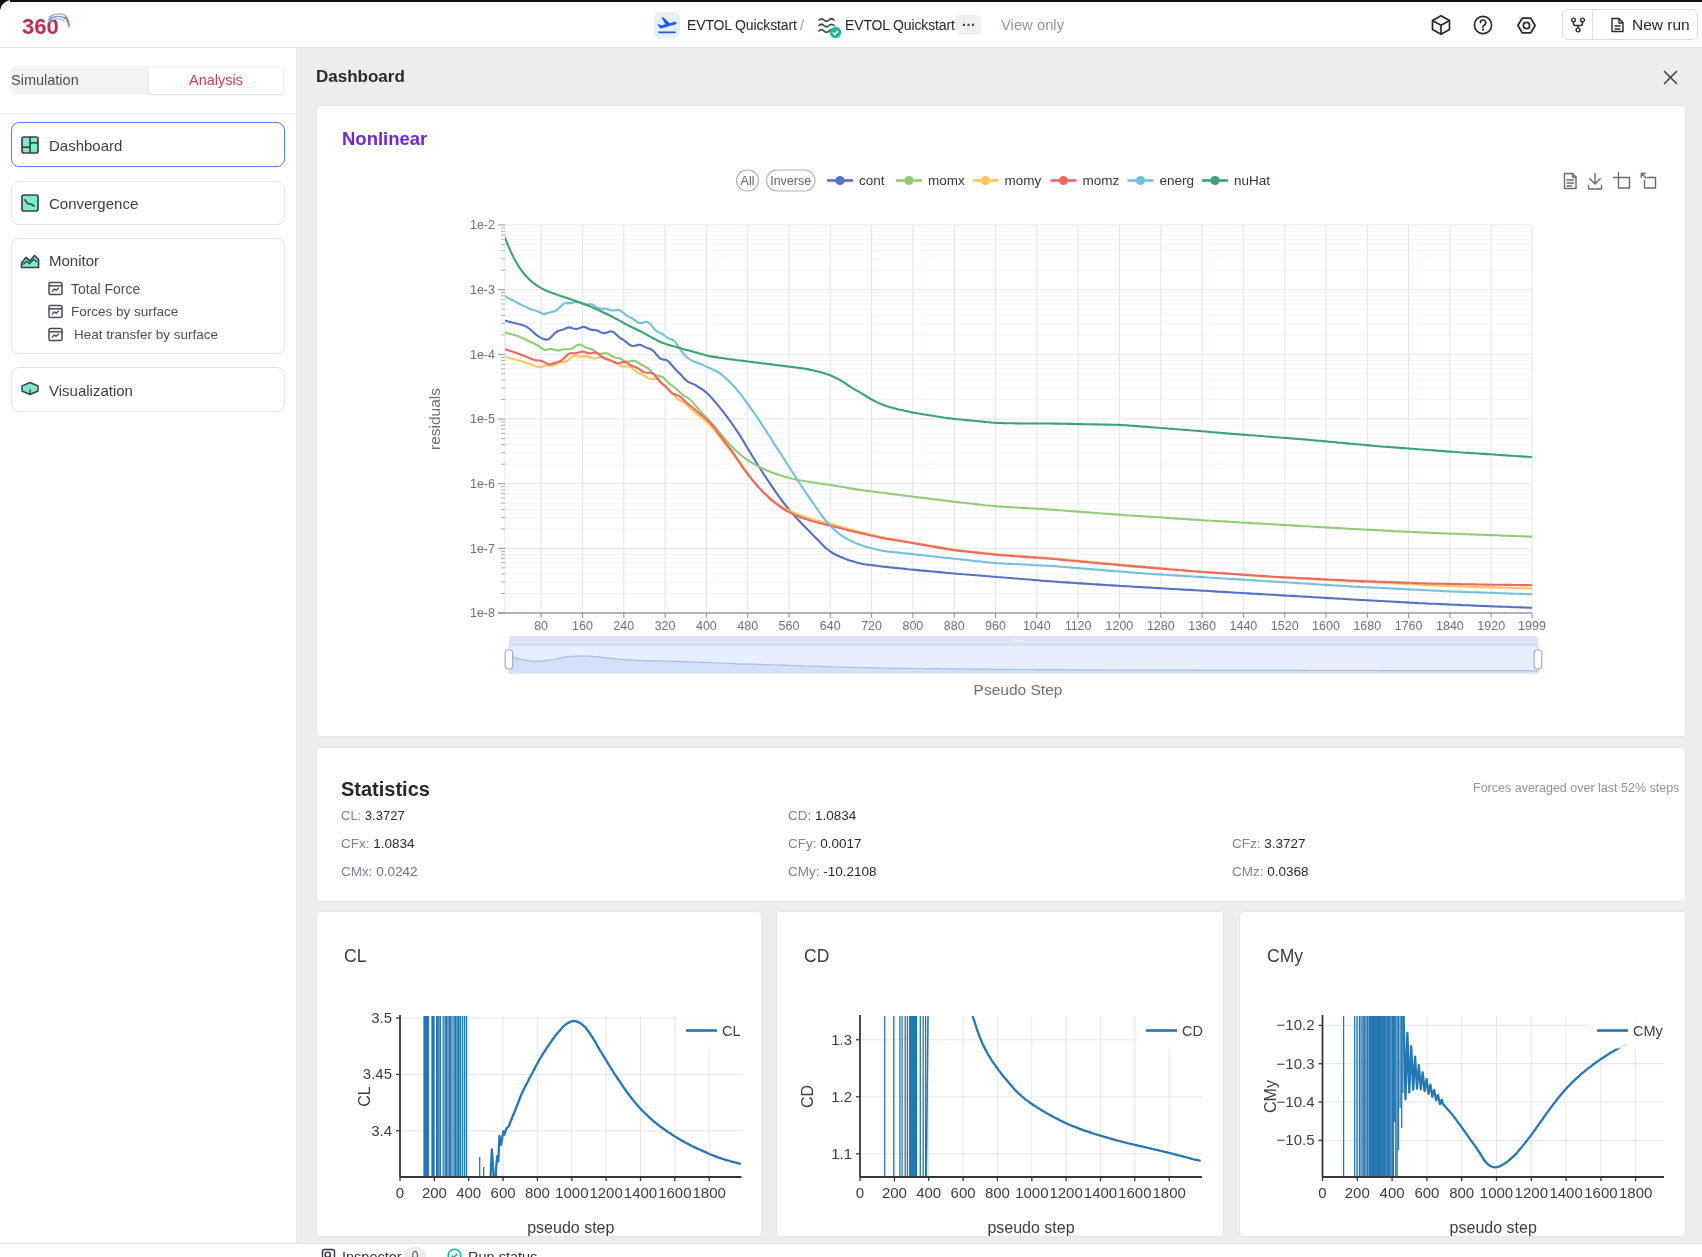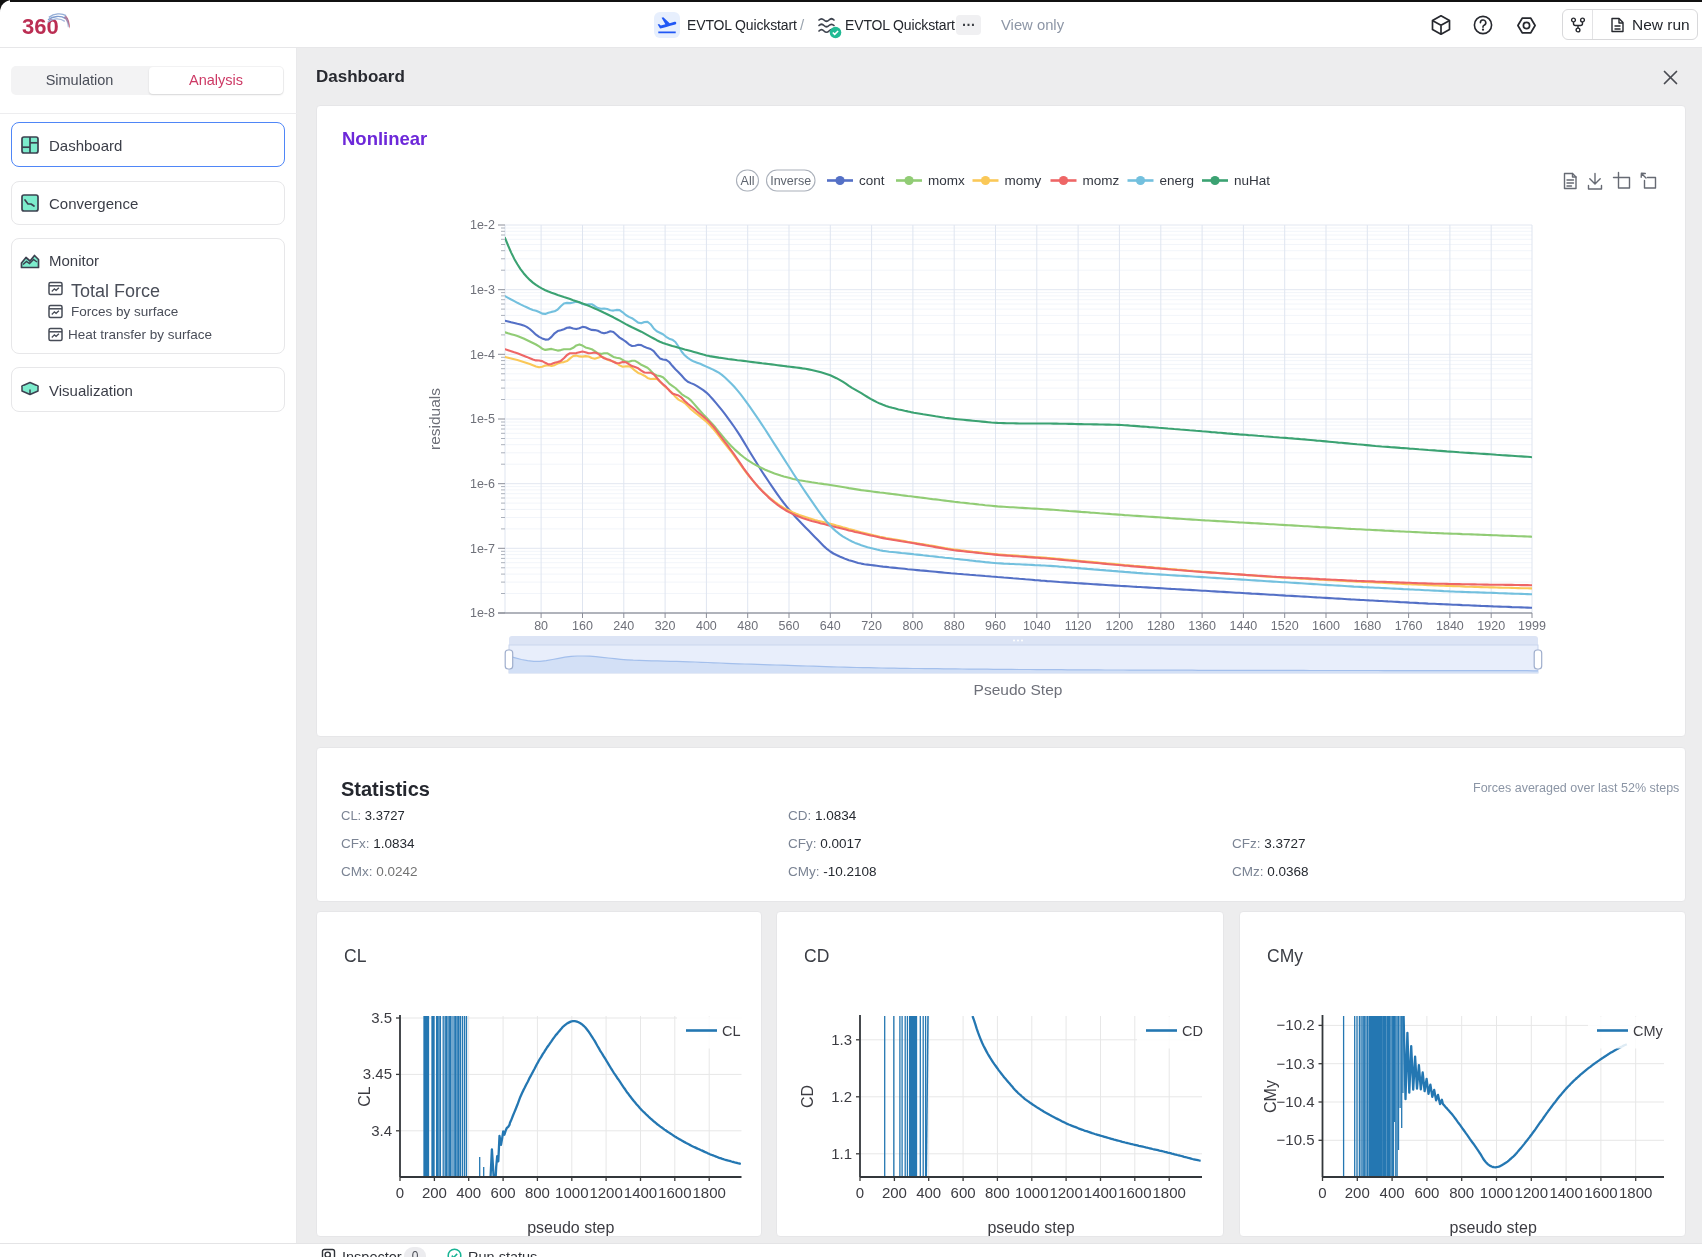--- a/index.html
+++ b/index.html
@@ -63,21 +63,21 @@
     </svg>
 <svg class="abs" style="left:1610px;top:17px" width="15" height="16" viewBox="0 0 15 16" fill="none" stroke="#26282e" stroke-width="1.4" stroke-linejoin="round">
       <path d="M2 1.5 h7 l4 4 v9 h-11 z"></path>
       <path d="M9 1.8 V6 h4"></path>
       <path d="M4.5 9 h6 M4.5 12 h6"></path>
     </svg>
 <div class="abs" style="left:1632px;top:16px;font-size:15.5px;color:#1f2329">New run</div>
 <div class="abs" style="left:0;top:48px;width:297px;height:1195px;background:#fff;border-right:1px solid #e9e9eb"></div>
 <div class="abs" style="left:0;top:113px;width:297px;height:1px;background:#ededef"></div>
 <div class="abs" style="left:11px;top:66px;width:273px;height:29px;background:#f3f3f4;border-radius:5px"></div>
-<div class="abs" style="left:11px;top:66px;width:137px;height:29px;font-size:14.5px;color:#4a4e59;text-align:center;line-height:29px">Simulation</div>
+<div class="abs" style="left:11px;top:66px;width:137px;height:29px;font-size:14.5px;color:#4a4e59;line-height:29px">Simulation</div>
 <div class="abs" style="left:149px;top:67px;width:134px;height:27px;background:#fff;border-radius:4px;box-shadow:0 1px 2px rgba(0,0,0,.12);font-size:14.5px;color:#cd3965;text-align:center;line-height:27px">Analysis</div>
 <div class="abs" style="left:11px;top:122px;width:274px;height:45px;background:#fff;border:1px solid #4f86f7;border-radius:8px"></div>
 <div class="abs" style="left:11px;top:181px;width:274px;height:44px;background:#fff;border:1px solid #e7e7e9;border-radius:8px"></div>
 <div class="abs" style="left:11px;top:238px;width:274px;height:116px;background:#fff;border:1px solid #e7e7e9;border-radius:8px"></div>
 <div class="abs" style="left:11px;top:367px;width:274px;height:45px;background:#fff;border:1px solid #e7e7e9;border-radius:8px"></div>
 <svg class="abs" style="left:21px;top:136px" width="18" height="18" viewBox="0 0 18 18">
 <rect x="1" y="1" width="16" height="16" rx="2" fill="#7deccd" stroke="#3c4150" stroke-width="1.7"></rect>
 <line x1="9" y1="1" x2="9" y2="17" stroke="#3c4150" stroke-width="1.7"></line>
 <line x1="1" y1="11.2" x2="9" y2="11.2" stroke="#3c4150" stroke-width="1.7"></line>
 <line x1="9" y1="6.8" x2="17" y2="6.8" stroke="#3c4150" stroke-width="1.7"></line>
@@ -91,33 +91,33 @@
 <svg class="abs" style="left:20px;top:251px" width="20" height="19" viewBox="0 0 20 19">
 <path d="M1.5 16.5 L1.5 12 L6 6.5 L10 10 L14.5 4.5 L18.5 8.5 L18.5 16.5 Z" fill="#7deccd" stroke="#3c4150" stroke-width="1.7" stroke-linejoin="round"></path>
 <path d="M3 13.5 l3.5 -3 l3 2 l4 -4 l3.5 2.5" fill="none" stroke="#3c4150" stroke-width="1.4"></path>
 </svg>
 <div class="abs" style="left:49px;top:252px;font-size:15px;color:#3b3e48">Monitor</div>
 <svg class="abs" style="left:48px;top:281px" width="15" height="15" viewBox="0 0 15 15">
 <rect x="1" y="1.5" width="13" height="12" rx="1.5" fill="none" stroke="#474c57" stroke-width="1.5"></rect>
 <line x1="1" y1="4.8" x2="14" y2="4.8" stroke="#474c57" stroke-width="1.5"></line>
 <path d="M3.8 10.5 l2.6 -2.6 l1.7 1.4 l2.8 -2.6" fill="none" stroke="#474c57" stroke-width="1.3"></path>
 </svg>
-<div class="abs" style="left:71px;top:281px;font-size:18px;color:#4a4e59">Total Force</div>
+<div class="abs" style="left:71px;top:281px;font-size:14px;color:#4a4e59">Total Force</div>
 <svg class="abs" style="left:48px;top:304px" width="15" height="15" viewBox="0 0 15 15">
 <rect x="1" y="1.5" width="13" height="12" rx="1.5" fill="none" stroke="#474c57" stroke-width="1.5"></rect>
 <line x1="1" y1="4.8" x2="14" y2="4.8" stroke="#474c57" stroke-width="1.5"></line>
 <path d="M3.8 10.5 l2.6 -2.6 l1.7 1.4 l2.8 -2.6" fill="none" stroke="#474c57" stroke-width="1.3"></path>
 </svg>
 <div class="abs" style="left:71px;top:304px;font-size:13.5px;color:#4a4e59">Forces by surface</div>
 <svg class="abs" style="left:48px;top:327px" width="15" height="15" viewBox="0 0 15 15">
 <rect x="1" y="1.5" width="13" height="12" rx="1.5" fill="none" stroke="#474c57" stroke-width="1.5"></rect>
 <line x1="1" y1="4.8" x2="14" y2="4.8" stroke="#474c57" stroke-width="1.5"></line>
 <path d="M3.8 10.5 l2.6 -2.6 l1.7 1.4 l2.8 -2.6" fill="none" stroke="#474c57" stroke-width="1.3"></path>
 </svg>
-<div class="abs" style="left:68px;top:327px;font-size:13.5px;color:#4a4e59">Heat transfer by surface</div>
+<div class="abs" style="left:74px;top:327px;font-size:13.5px;color:#4a4e59">Heat transfer by surface</div>
 <svg class="abs" style="left:20px;top:381px" width="20" height="18" viewBox="0 0 20 18">
 <path d="M10 1.5 L18 5 L10 8.5 L2 5 Z" fill="#7deccd" stroke="#3c4150" stroke-width="1.5" stroke-linejoin="round"></path>
 <path d="M2 5 V10 L10 13.5 L18 10 V5" fill="#7deccd" stroke="#3c4150" stroke-width="1.5" stroke-linejoin="round"></path>
 <path d="M10 8.5 V13.5" stroke="#3c4150" stroke-width="1.5"></path>
 </svg>
 <div class="abs" style="left:49px;top:382px;font-size:15px;color:#3b3e48">Visualization</div>
 <div class="abs" style="left:316px;top:67px;font-size:17px;font-weight:bold;color:#282a30">Dashboard</div>
 <svg class="abs" style="left:1662px;top:69px" width="17" height="17" viewBox="0 0 17 17" stroke="#494b51" stroke-width="1.7" stroke-linecap="round">
       <line x1="2.5" y1="2.5" x2="14.5" y2="14.5"></line>
       <line x1="14.5" y1="2.5" x2="2.5" y2="14.5"></line>

